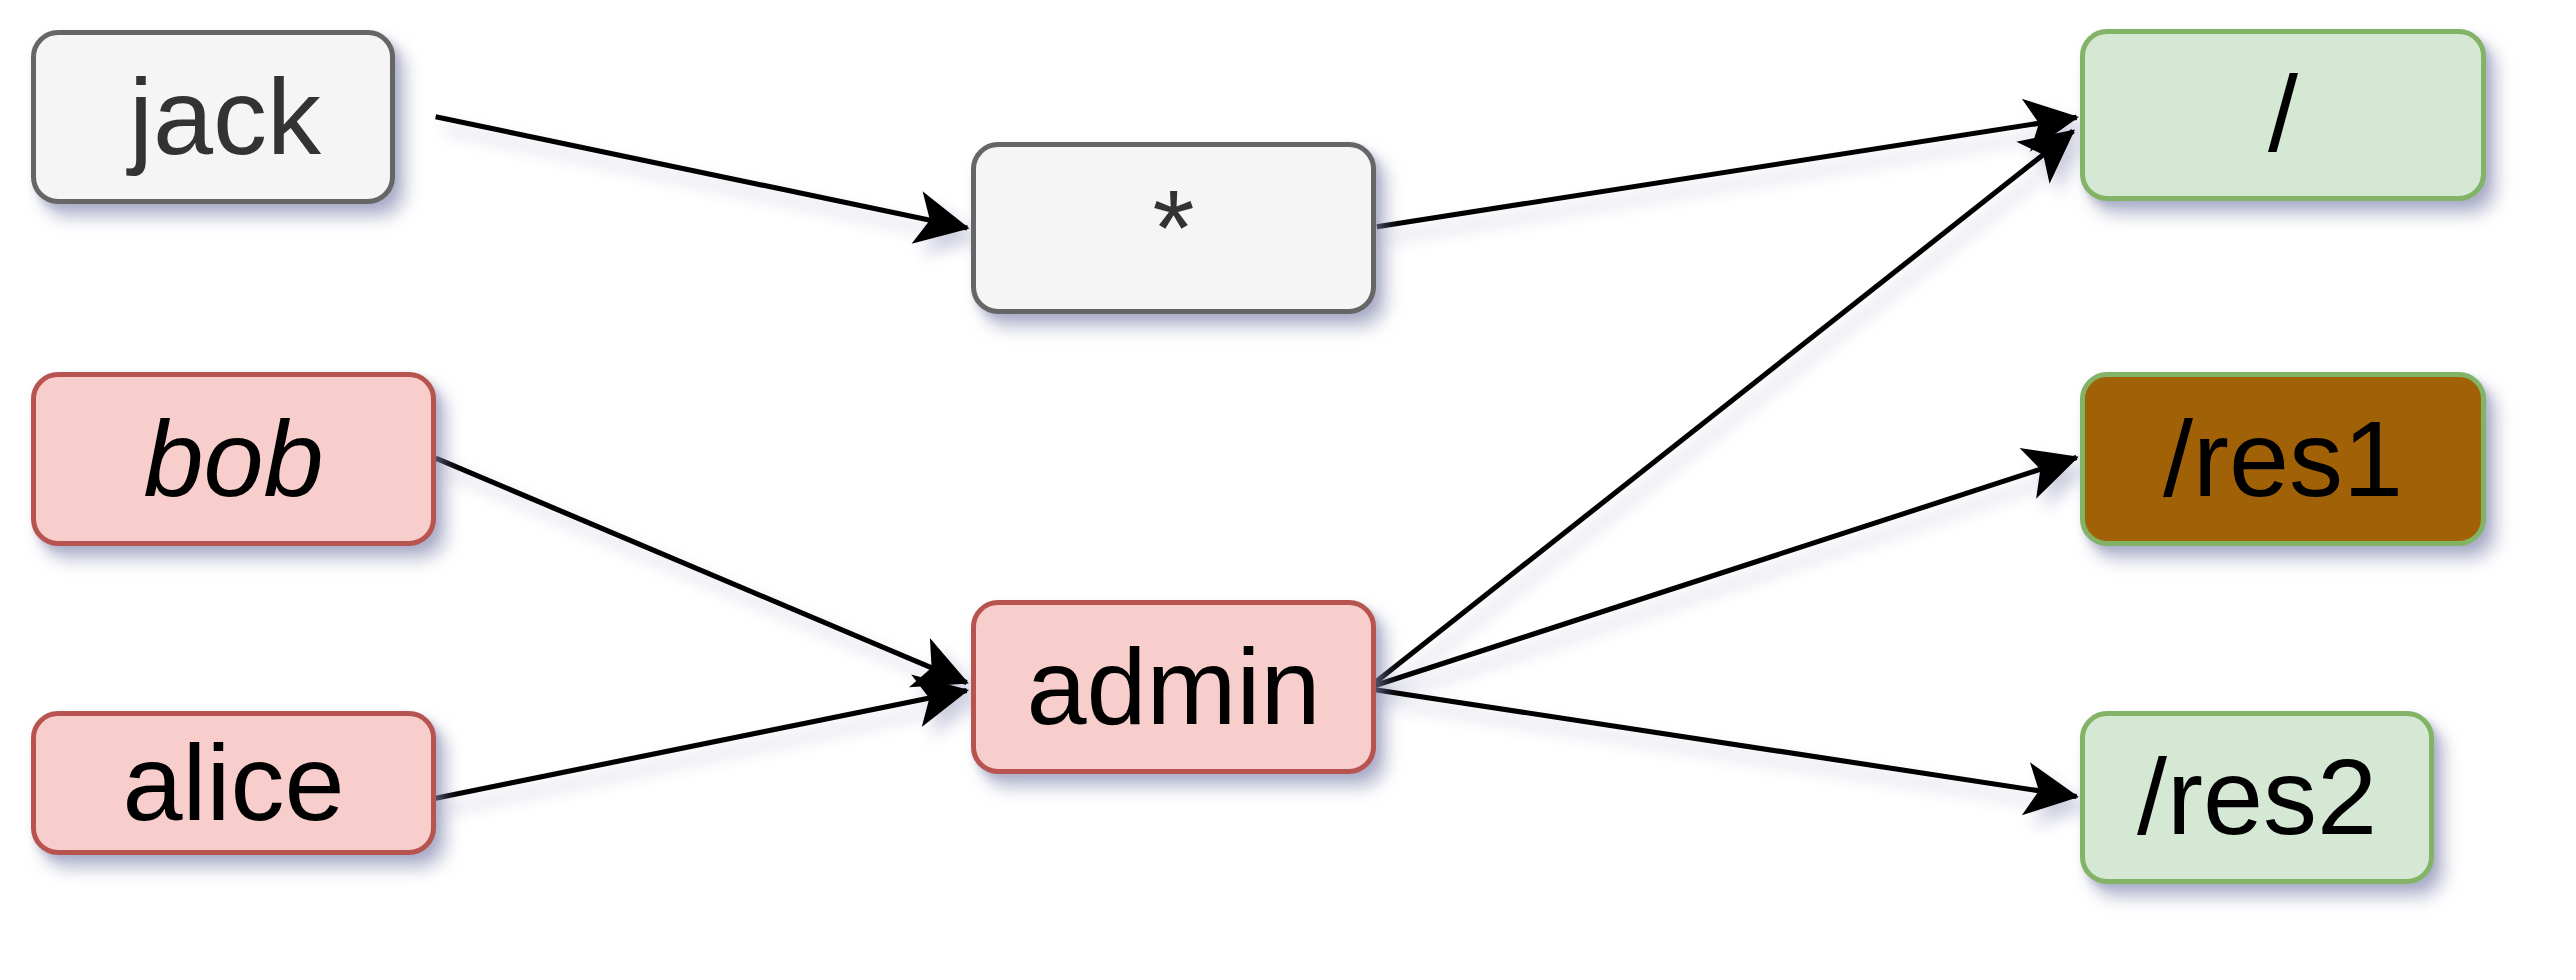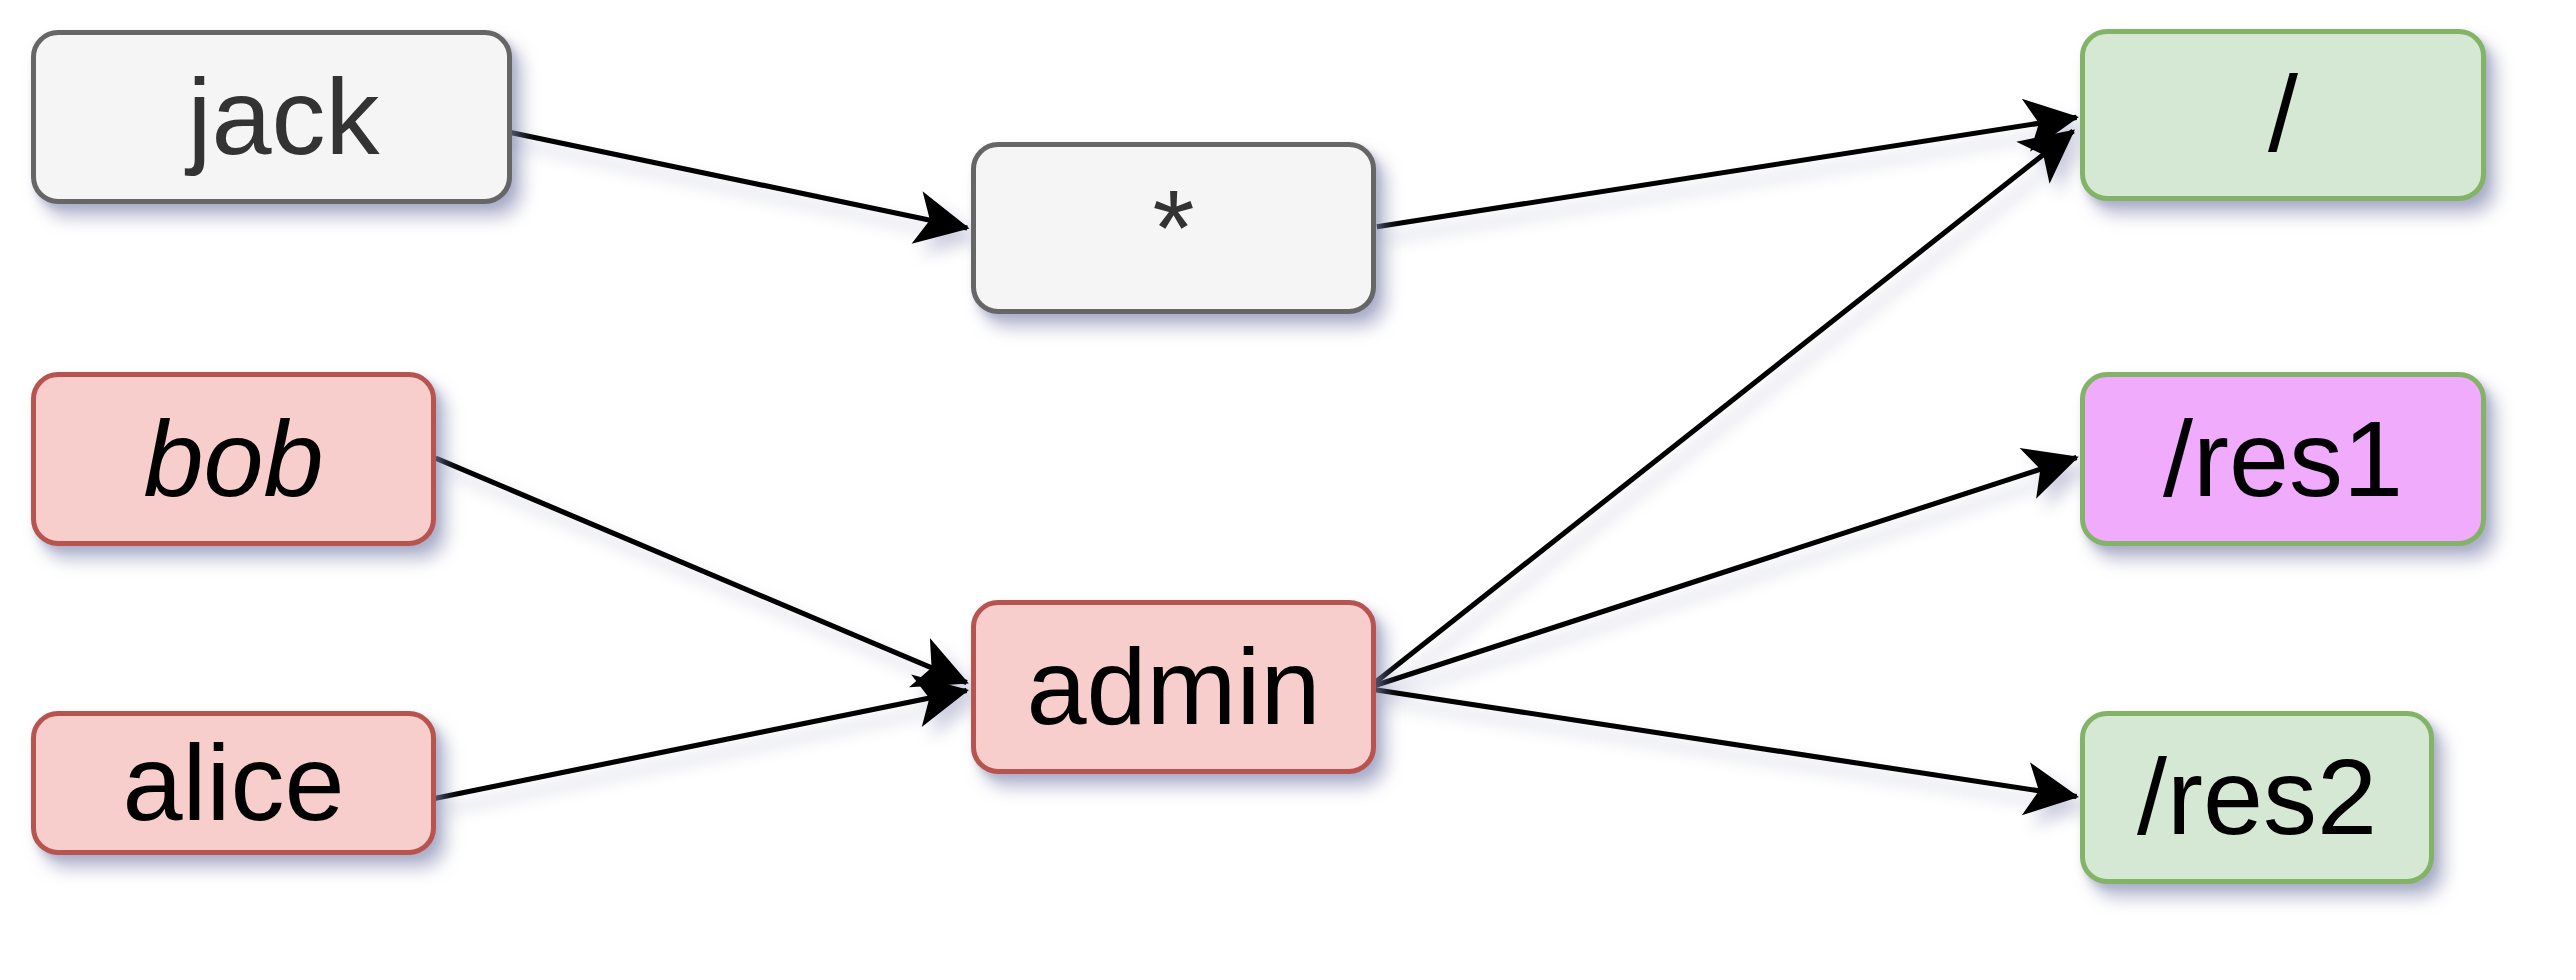--- a/index.html
+++ b/index.html
@@ -59,21 +59,21 @@
         <line x1="764" y1="205" x2="1697" y2="400" stroke="#000000" stroke-width="9" marker-end="url(#arrowhead)"></line>
         <line x1="764" y1="804" x2="1696" y2="1198" stroke="#000000" stroke-width="9" marker-end="url(#arrowhead)"></line>
         <line x1="764" y1="1401" x2="1696" y2="1212" stroke="#000000" stroke-width="9" marker-end="url(#arrowhead)"></line>
         <line x1="2416" y1="398" x2="3644" y2="206" stroke="#000000" stroke-width="9" marker-end="url(#arrowhead)"></line>
         <line x1="2410" y1="1200" x2="3638" y2="230" stroke="#000000" stroke-width="9" marker-end="url(#arrowhead)"></line>
         <line x1="2410" y1="1204" x2="3644" y2="803" stroke="#000000" stroke-width="9" marker-end="url(#arrowhead)"></line>
         <line x1="2410" y1="1210" x2="3644" y2="1398" stroke="#000000" stroke-width="9" marker-end="url(#arrowhead)"></line>
       </g>
   </svg>
 
-  <div class="node" style="left: 31px; top: 30px; width: 481px; height: 174px; background: rgb(245, 245, 245); border-color: rgb(102, 102, 102); color: rgb(51, 51, 51); padding-left: 24px;">
+  <div class="node" style="left: 31px; top: 30px; width: 364px; height: 174px; background: rgb(245, 245, 245); border-color: rgb(102, 102, 102); color: rgb(51, 51, 51); padding-left: 24px;">
     <span>jack</span>
   </div>
 
   <div class="node" style="left: 31px; top: 372px; width: 405px; height: 174px; background: rgb(248, 206, 204); border-color: rgb(184, 84, 80); color: rgb(0, 0, 0); font-style: italic;">
     <span>bob</span>
   </div>
 
   <div class="node" style="left: 31px; top: 711px; width: 405px; height: 144px; background: rgb(248, 206, 204); border-color: rgb(184, 84, 80); color: rgb(0, 0, 0);">
     <span>alice</span>
   </div>
@@ -83,21 +83,21 @@
   </div>
 
   <div class="node" style="left: 971px; top: 600px; width: 405px; height: 174px; background: rgb(248, 206, 204); border-color: rgb(184, 84, 80); color: rgb(0, 0, 0);">
     <span>admin</span>
   </div>
 
   <div class="node" style="left: 2080px; top: 28.5px; width: 406px; height: 172px; background: rgb(213, 232, 212); border-color: rgb(130, 179, 102); color: rgb(0, 0, 0);">
     <span>/</span>
   </div>
 
-  <div class="node" style="left: 2080px; top: 372px; width: 406px; height: 174px; background: #f0abfc; border-color: rgb(130, 179, 102); color: rgb(0, 0, 0);">
+  <div class="node" style="left: 2080px; top: 372px; width: 406px; height: 174px; background: #a16207; border-color: rgb(130, 179, 102); color: rgb(0, 0, 0);">
     <span>/res1</span>
   </div>
 
   <div class="node" style="left: 2080px; top: 711px; width: 354px; height: 173px; background: rgb(213, 232, 212); border-color: rgb(130, 179, 102); color: rgb(0, 0, 0);">
     <span>/res2</span>
   </div>
 
 </div>
 
 

